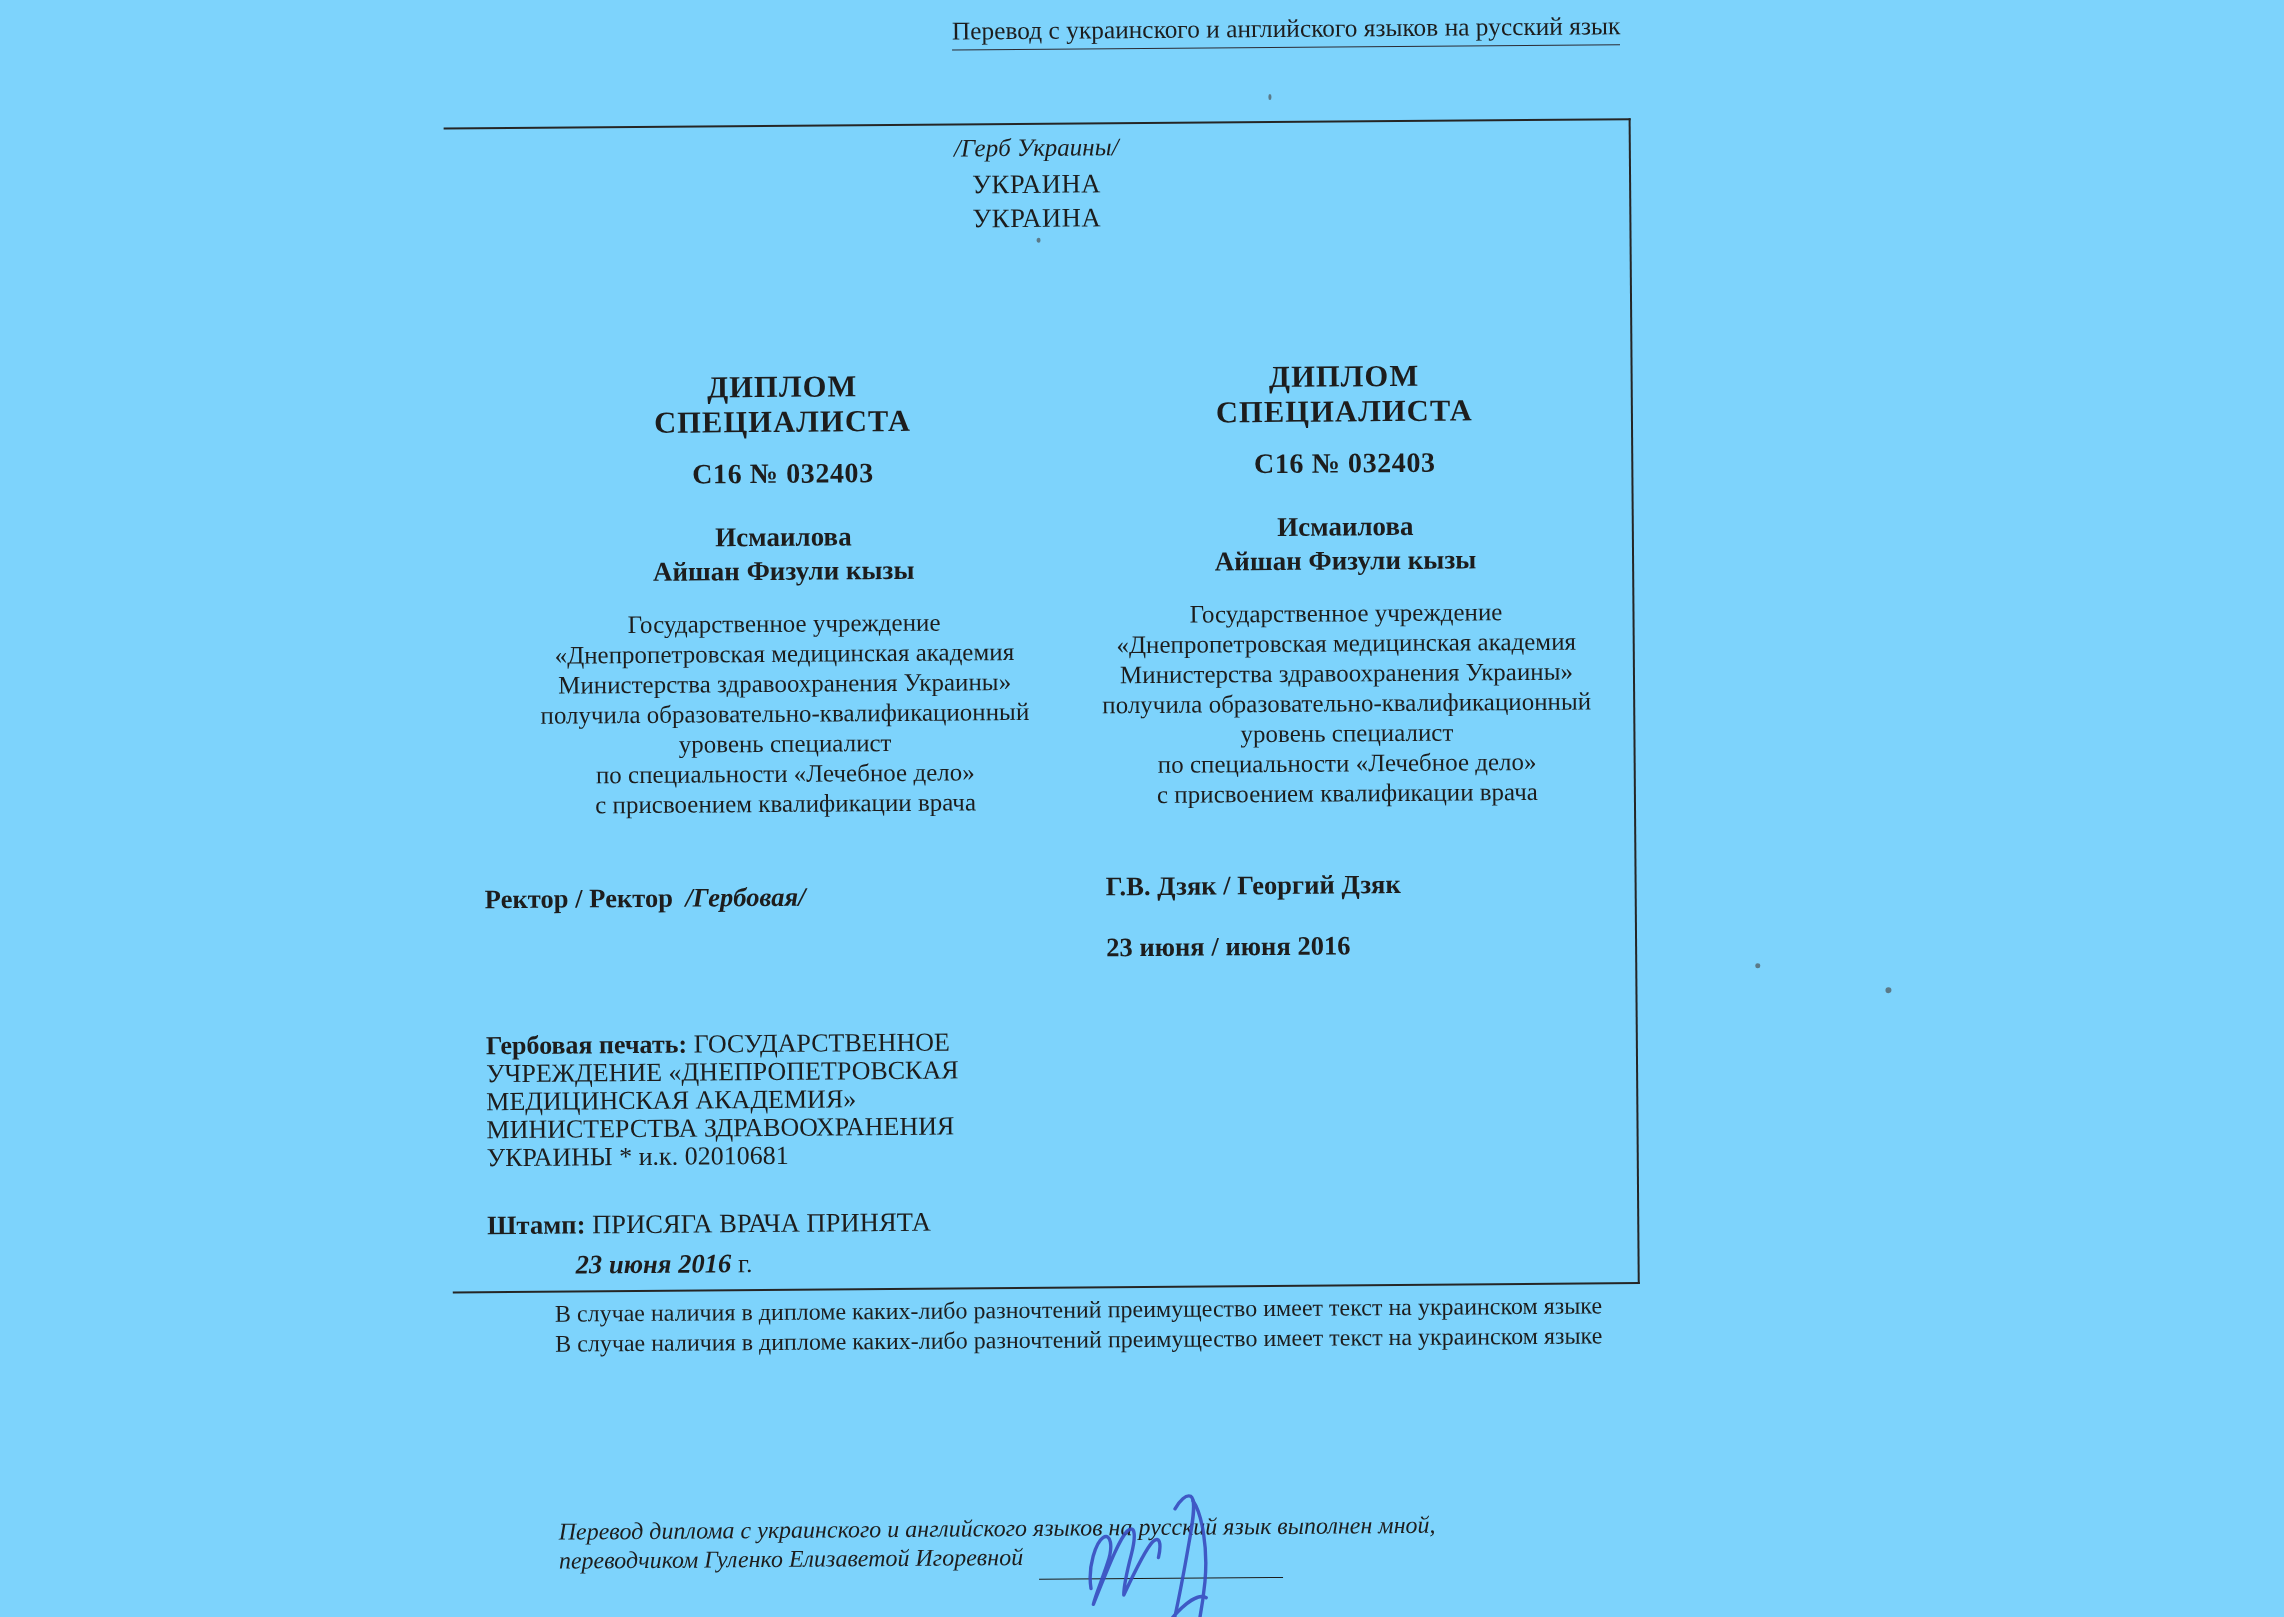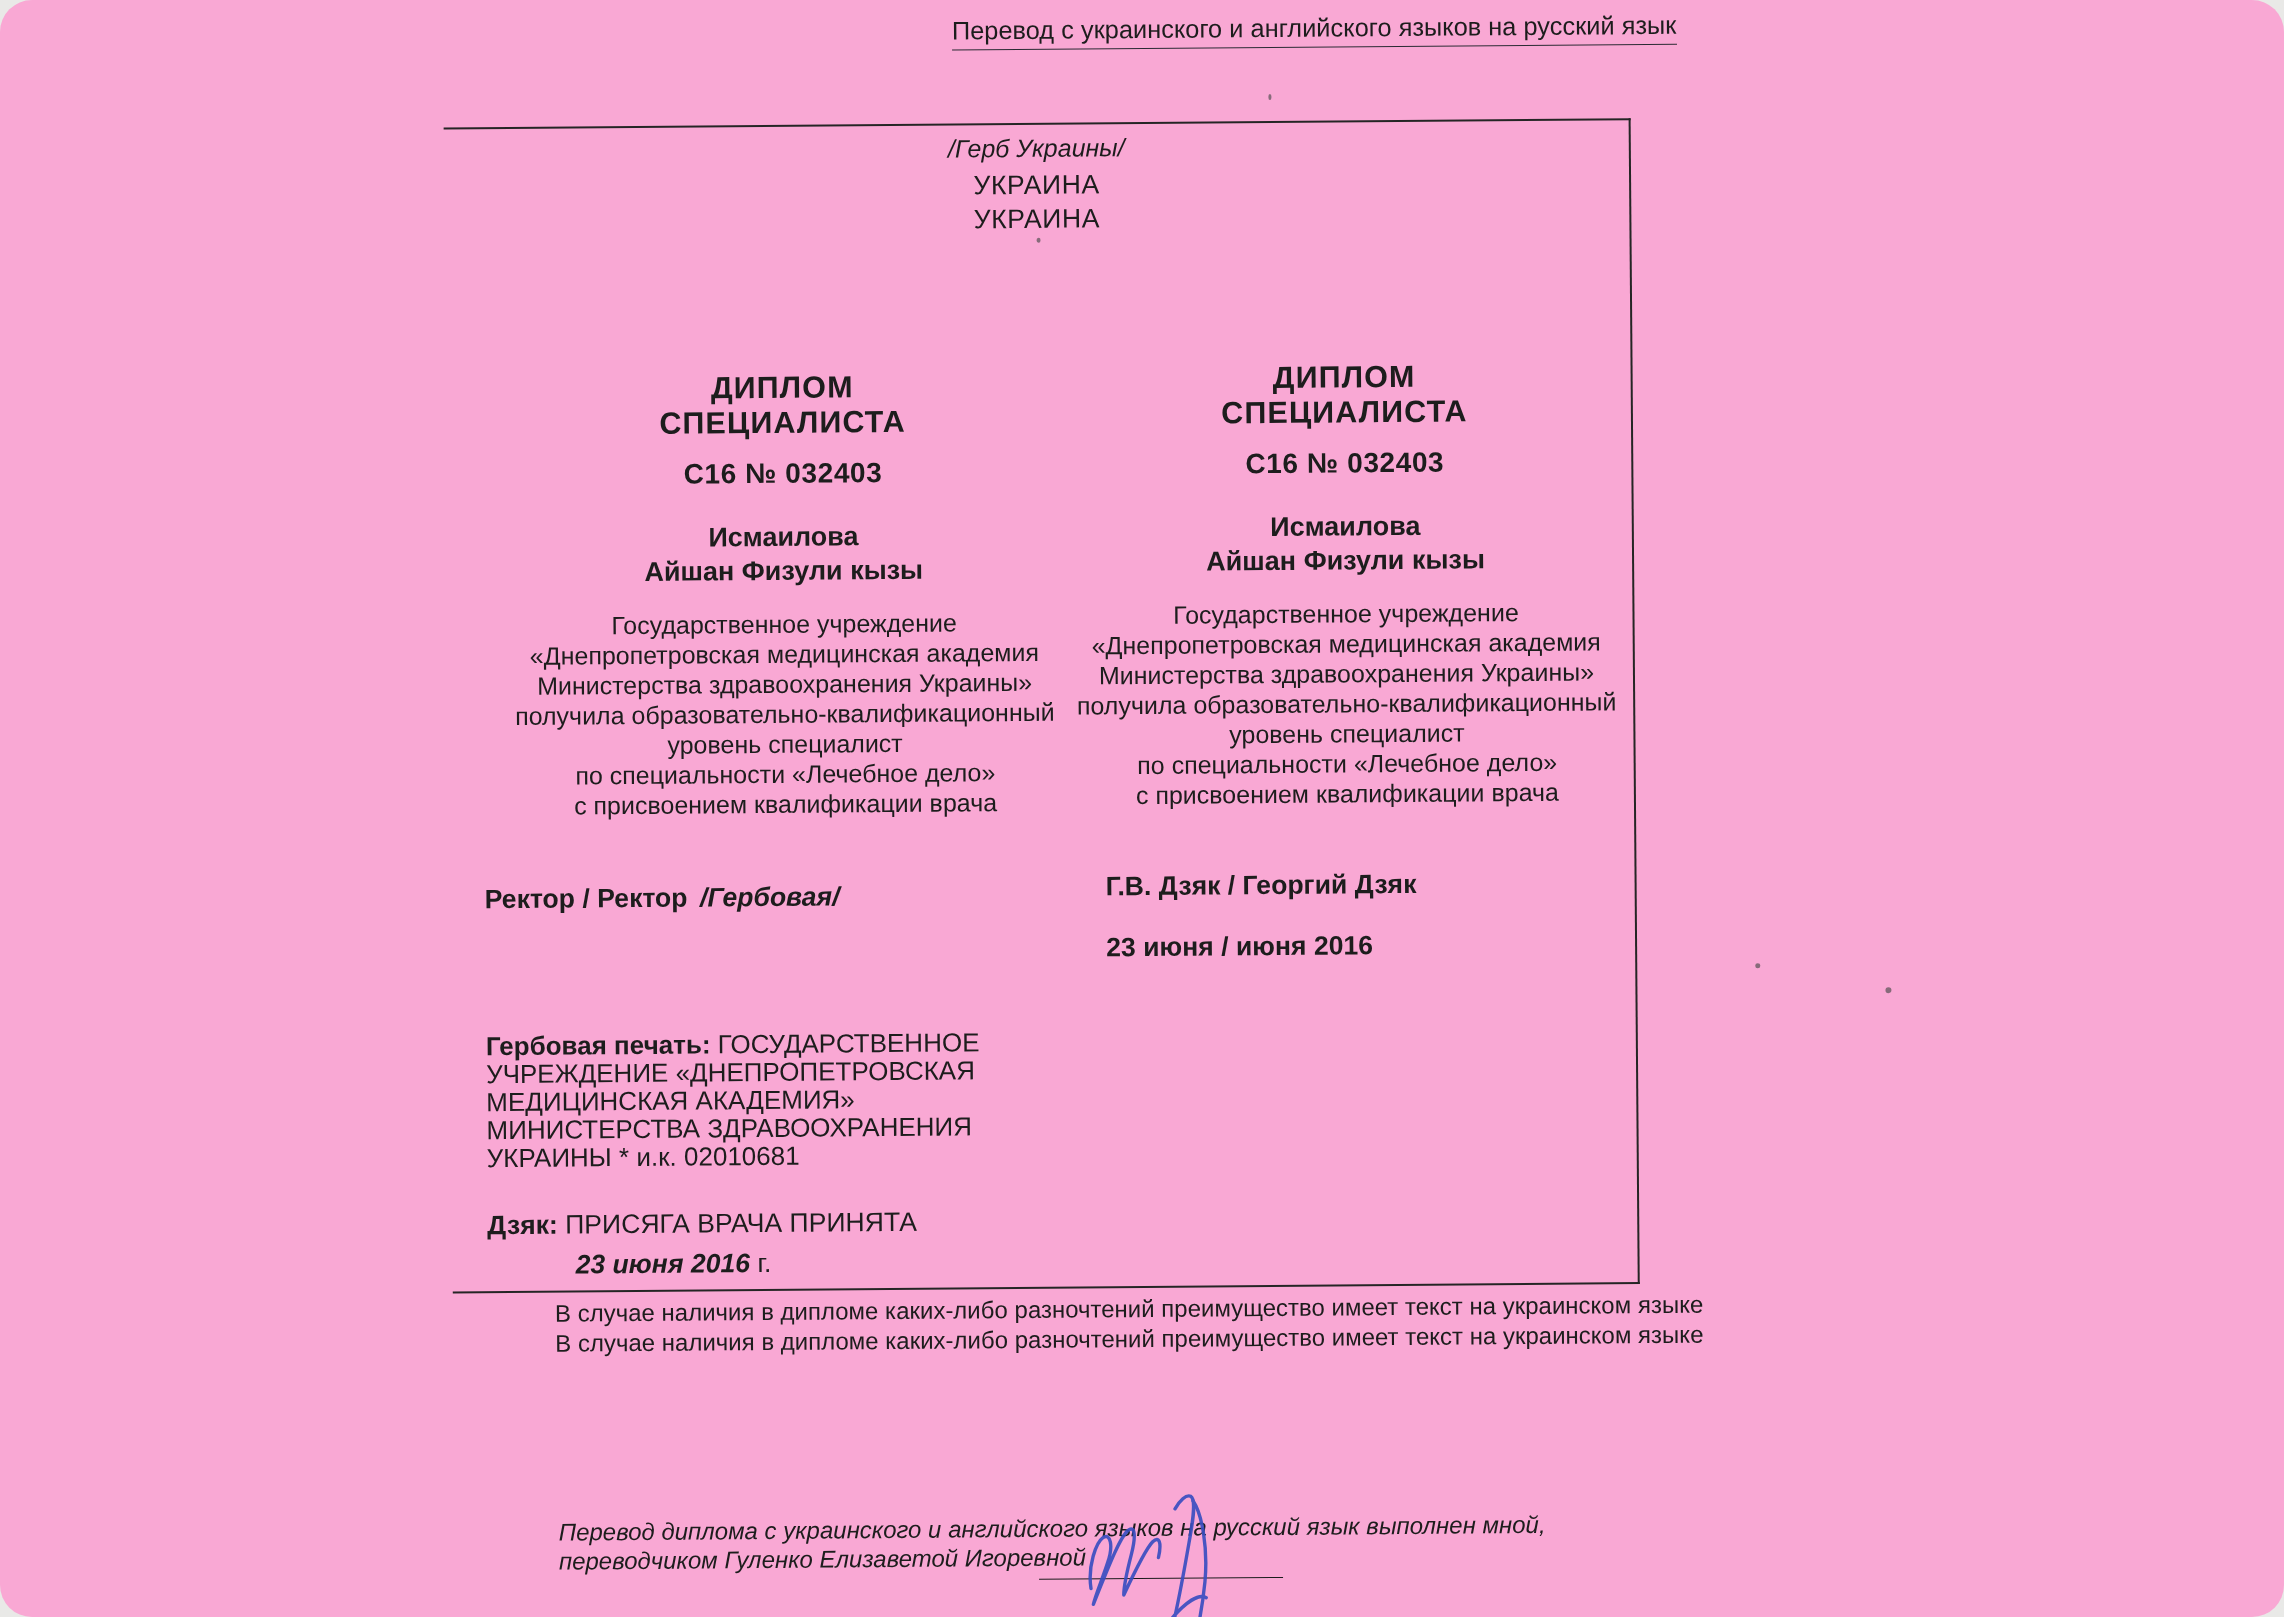--- a/index.html
+++ b/index.html
@@ -1,24 +1,23 @@
 <!DOCTYPE html>
 <html style="font-size:9px"><head>
 <meta charset="utf-8">
 <style>
   html, body { margin: 0; padding: 0; background: #e9e9e7; }
   .page {
     position: relative;
     width: 2284px;
     height: 1617px;
-    background: #f9a8d4;
+    background: #7dd3fc;
     overflow: hidden;
-    font-family: Liberation Sans, sans-serif;
+    font-family: Liberation Serif, serif;
     color: #1d1d1d;
-    border-radius: 32px;
   }
   .doc {
     position: absolute; inset: 0;
     transform: rotate(-0.45deg);
     transform-origin: 1142px 808px;
   }
   .abs { position: absolute; }
   .b { font-weight: bold; }
   .i { font-style: italic; }
 
@@ -129,21 +128,21 @@
 
       <div class="abs seal">
         <div><span class="b">Гербовая печать:</span><span> ГОСУДАРСТВЕННОЕ</span></div>
         <div>УЧРЕЖДЕНИЕ «ДНЕПРОПЕТРОВСКАЯ</div>
         <div>МЕДИЦИНСКАЯ АКАДЕМИЯ»</div>
         <div>МИНИСТЕРСТВА ЗДРАВООХРАНЕНИЯ</div>
         <div>УКРАИНЫ * и.к. 02010681</div>
       </div>
 
       <div class="abs stamp">
-        <div><span class="b">Дзяк:</span><span> ПРИСЯГА ВРАЧА ПРИНЯТА</span></div>
+        <div><span class="b">Штамп:</span><span> ПРИСЯГА ВРАЧА ПРИНЯТА</span></div>
         <div class="l2"><span class="b i">23 июня 2016</span><span> г.</span></div>
       </div>
     </div>
 
     <div class="abs notes">
       <div>В случае наличия в дипломе каких-либо разночтений преимущество имеет текст на украинском языке</div>
       <div>В случае наличия в дипломе каких-либо разночтений преимущество имеет текст на украинском языке</div>
     </div>
 
     <div class="abs translator">

